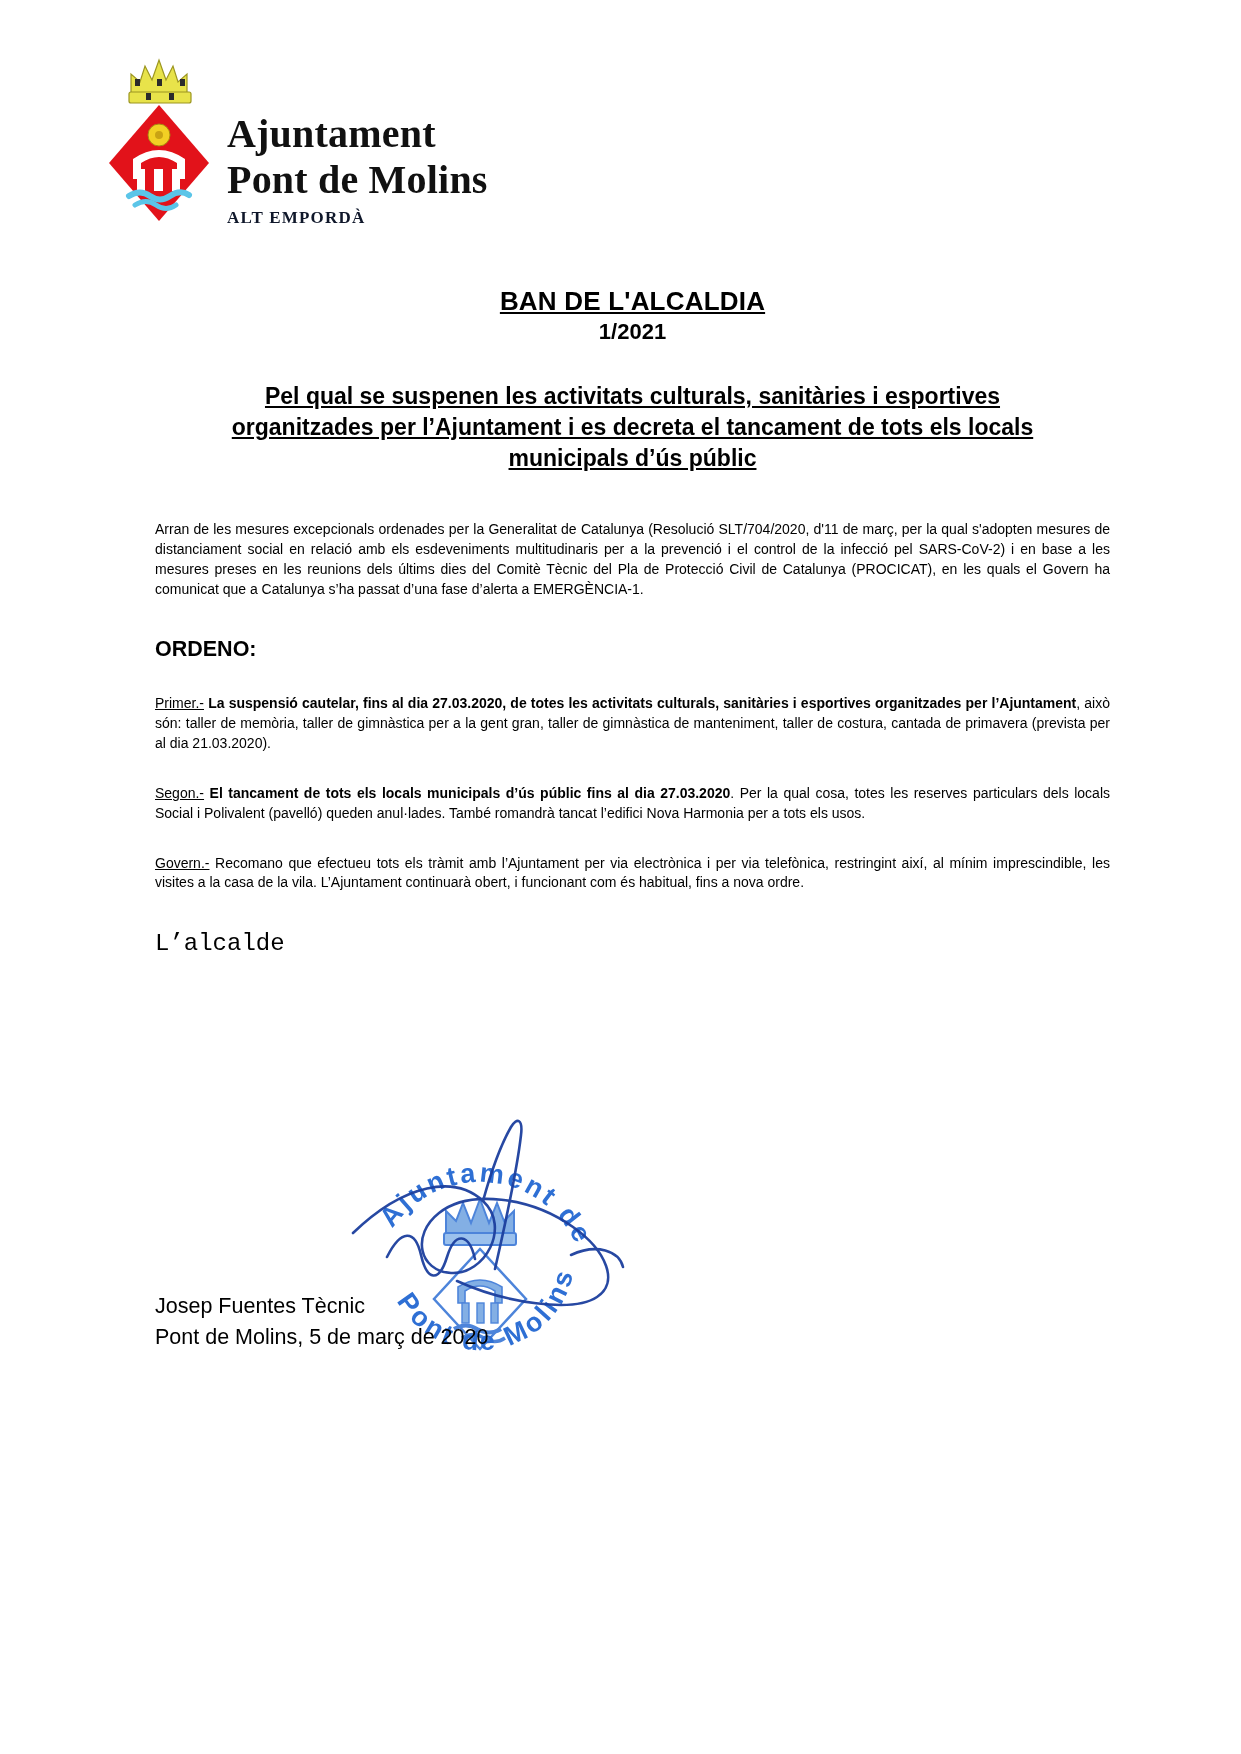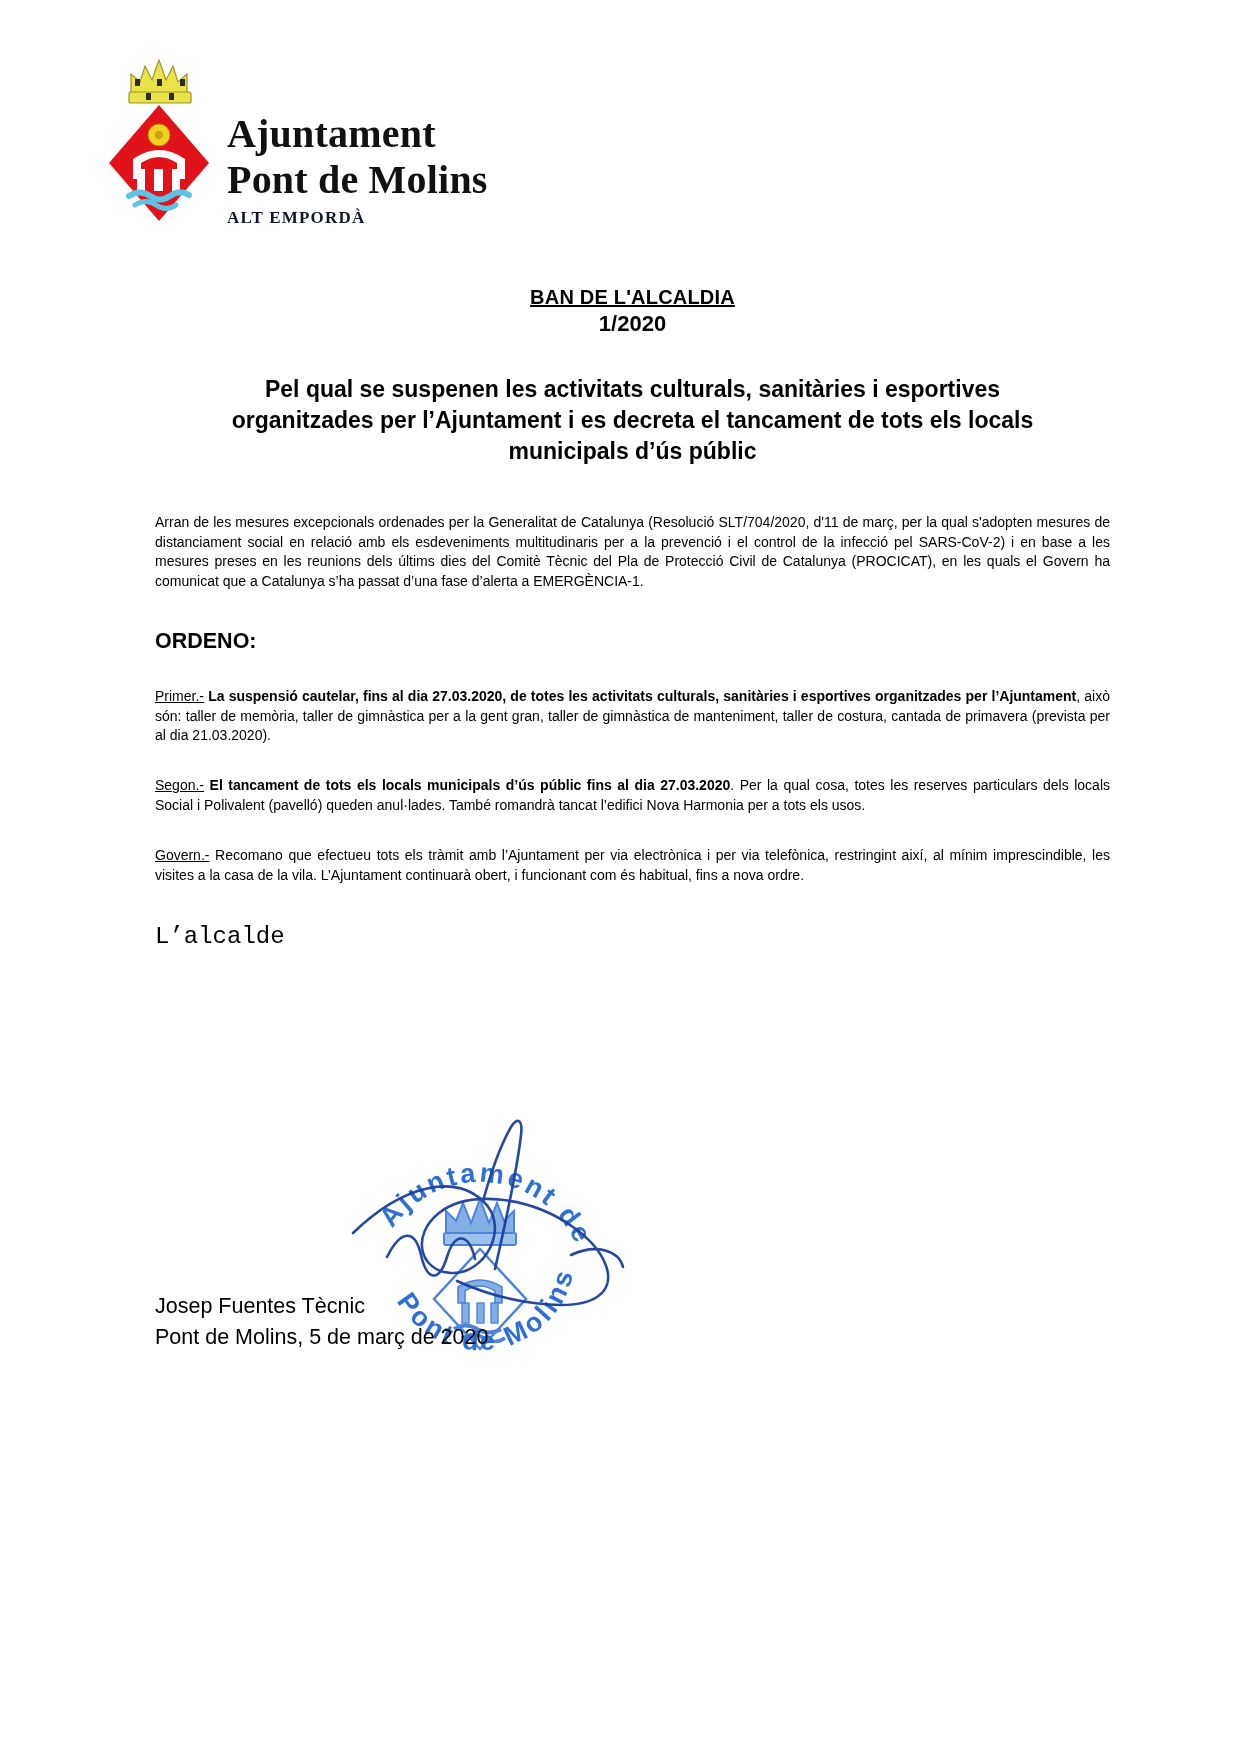--- a/index.html
+++ b/index.html
@@ -58,40 +58,40 @@
   
   .doc{
     position:absolute;
     left:155px; top:285px;
     width:955px;
   }
   .title-block{ text-align:center; }
   .doc-title{
     font-family:"Liberation Sans Narrow","Liberation Sans",sans-serif;
     font-weight:bold;
-    font-size:20px;
+    font-size:26px;
     text-decoration:underline;
     letter-spacing:0.2px;
     line-height:1.25;
   }
   .doc-number{
     font-family:"Liberation Sans Narrow","Liberation Sans",sans-serif;
     font-weight:bold;
     font-size:22px;
     line-height:1.25;
   }
   .doc-subtitle{
     margin-top:36px;
     font-family:"Liberation Sans Narrow","Liberation Sans",sans-serif;
     font-weight:bold;
     font-size:23px;
     line-height:1.35;
     text-align:center;
   }
-  .doc-subtitle .sline{display:block;}
+  .doc-subtitle .sline{display:block;text-decoration:underline;}
 
   .para{
     margin-top:30px;
     font-size:14px;
     line-height:1.42;
     text-align:justify;
     text-justify:inter-word;
     hyphens:none;
   }
   .para.first{ margin-top:46px; }
@@ -169,21 +169,21 @@
       <div class="lh-line1">Ajuntament</div>
       <div class="lh-line2">Pont de Molins</div>
       <div class="lh-sub">ALT EMPORDÀ</div>
     </div>
   </div>
 
   <div class="doc">
 
     <div class="title-block">
       <div class="doc-title">BAN DE L'ALCALDIA</div>
-      <div class="doc-number">1/2020</div>
+      <div class="doc-number">1/2021</div>
     </div>
 
     <div class="doc-subtitle">
       <span class="sline">Pel qual se suspenen les activitats culturals, sanitàries i esportives</span>
       <span class="sline">organitzades per l’Ajuntament i es decreta el tancament de tots els locals</span>
       <span class="sline">municipals d’ús públic</span>
     </div>
 
     <p class="para first">Arran de les mesures excepcionals ordenades per la Generalitat de Catalunya (Resolució SLT/704/2020, d'11 de març, per la qual s'adopten mesures de distanciament social en relació amb els esdeveniments multitudinaris per a la prevenció i el control de la infecció pel SARS-CoV-2) i en base a les mesures preses en les reunions dels últims dies del Comitè Tècnic del Pla de Protecció Civil de Catalunya (PROCICAT), en les quals el Govern ha comunicat que a Catalunya s’ha passat d’una fase d’alerta a EMERGÈNCIA-1.</p>
 

